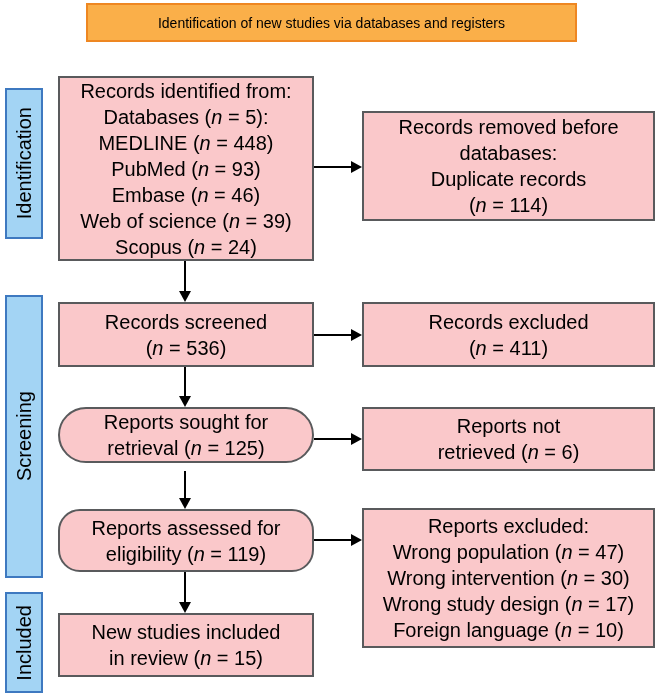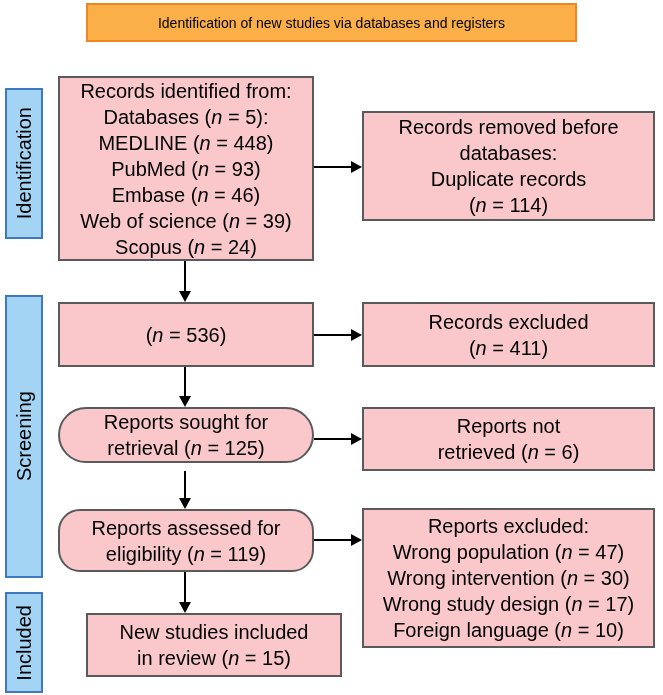--- a/index.html
+++ b/index.html
@@ -49,21 +49,21 @@
     text-align: right;
     font-size: 20px;
     line-height: 26px;
   }
   .col-left  { left: 58px;  width: 256px; }
   .col-right { left: 362px; width: 293px; }
   .box-records-identified    { top: 76px;  height: 185px; }
   .box-records-screened      { top: 302px; height: 65px; }
   .box-reports-sought        { top: 407px; height: 56px; border-radius: 32px; }
   .box-reports-assessed      { top: 509px; height: 63px; border-radius: 22px; }
-  .box-new-studies           { top: 613px; height: 64px; margin-left: 28px; }
+  .box-new-studies           { top: 613px; height: 64px; }
   .box-records-removed       { top: 111px; height: 110px; }
   .box-records-excluded      { top: 302px; height: 65px; }
   .box-reports-not-retrieved { top: 407px; height: 64px; }
   .box-reports-excluded      { top: 508px; height: 140px; }
   .arrows {
     position: absolute;
     left: 0; top: 0;
     pointer-events: none;
   }
   .arrows line    { stroke: var(--arrow, #000000); stroke-width: 2; }
@@ -91,20 +91,21 @@
   <div class="pbox col-left box-records-identified">
       <div class="line">Records identified from:</div>
       <div class="line"><span>Databases (</span><i>n</i><span> = 5):</span></div>
       <div class="line"><span>MEDLINE (</span><i>n</i><span> = 448)</span></div>
       <div class="line"><span>PubMed (</span><i>n</i><span> = 93)</span></div>
       <div class="line"><span>Embase (</span><i>n</i><span> = 46)</span></div>
       <div class="line"><span>Web of science (</span><i>n</i><span> = 39)</span></div>
       <div class="line"><span>Scopus (</span><i>n</i><span> = 24)</span></div>
     </div>
   <div class="pbox col-left box-records-screened">
+      <div class="line">Records screened</div>
       <div class="line"><span>(</span><i>n</i><span> = 536)</span></div>
     </div>
   <div class="pbox col-left box-reports-sought">
       <div class="line">Reports sought for</div>
       <div class="line"><span>retrieval (</span><i>n</i><span> = 125)</span></div>
     </div>
   <div class="pbox col-left box-reports-assessed">
       <div class="line">Reports assessed for</div>
       <div class="line"><span>eligibility (</span><i>n</i><span> = 119)</span></div>
     </div>

